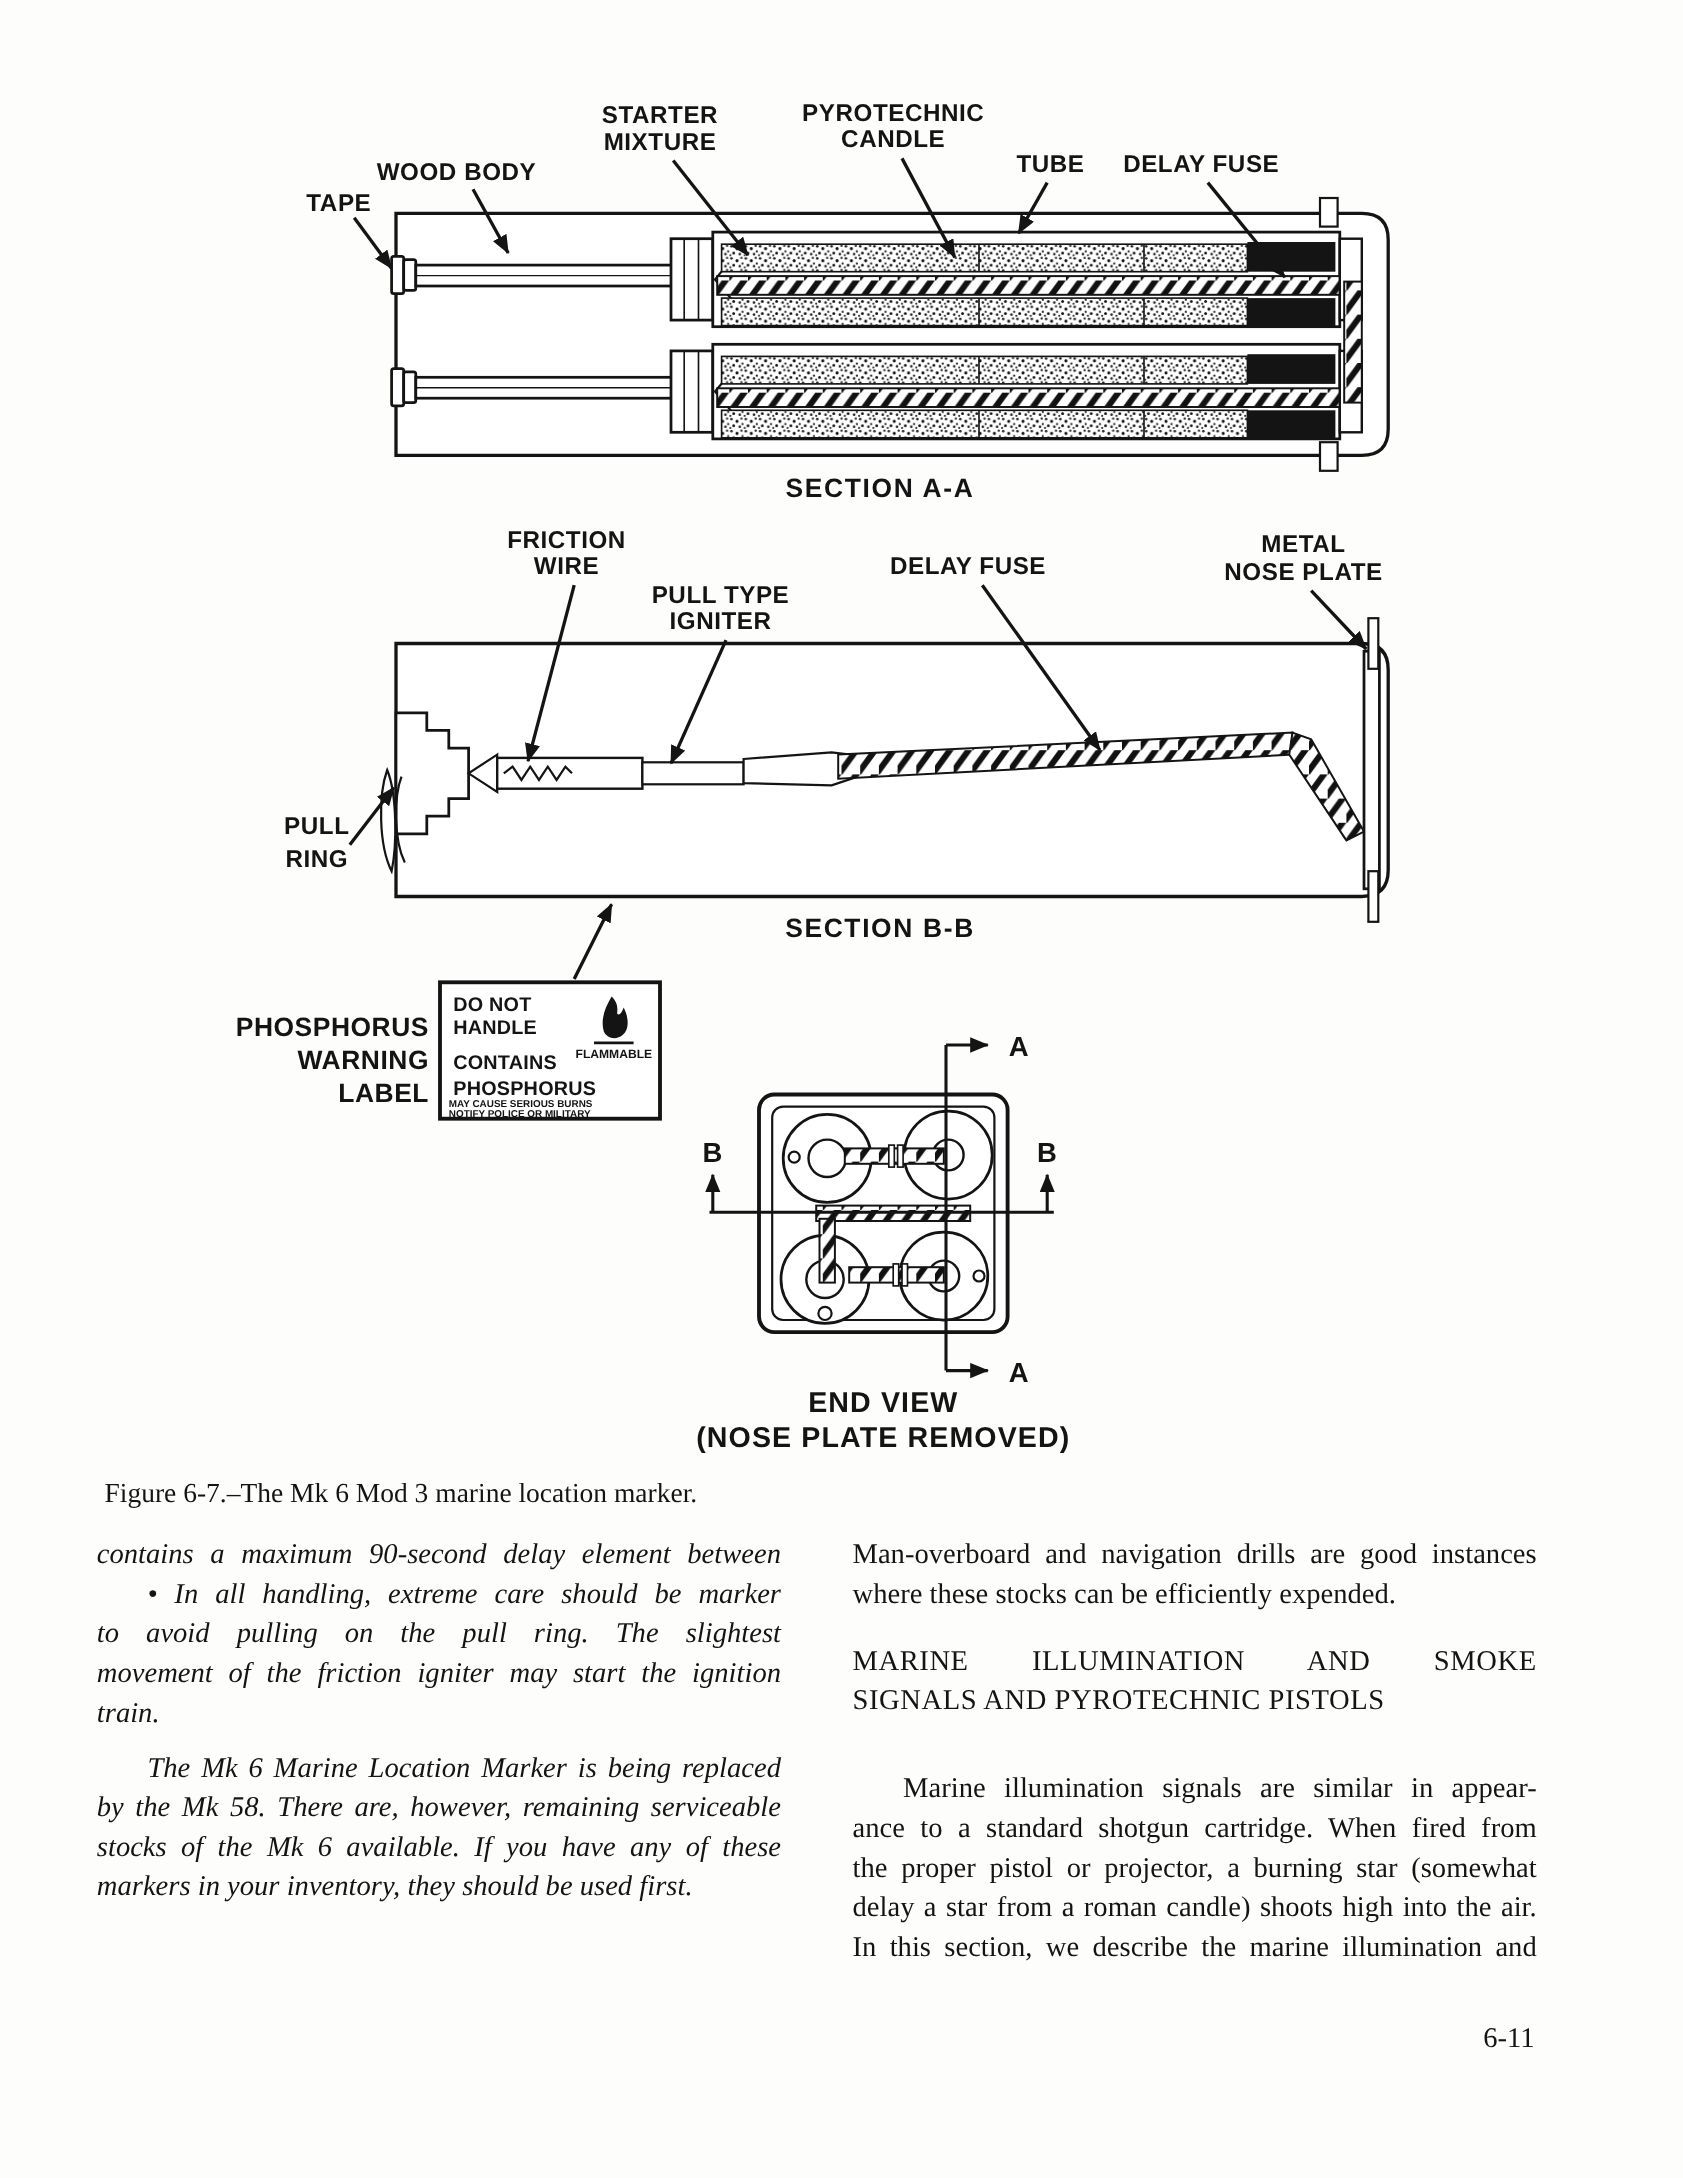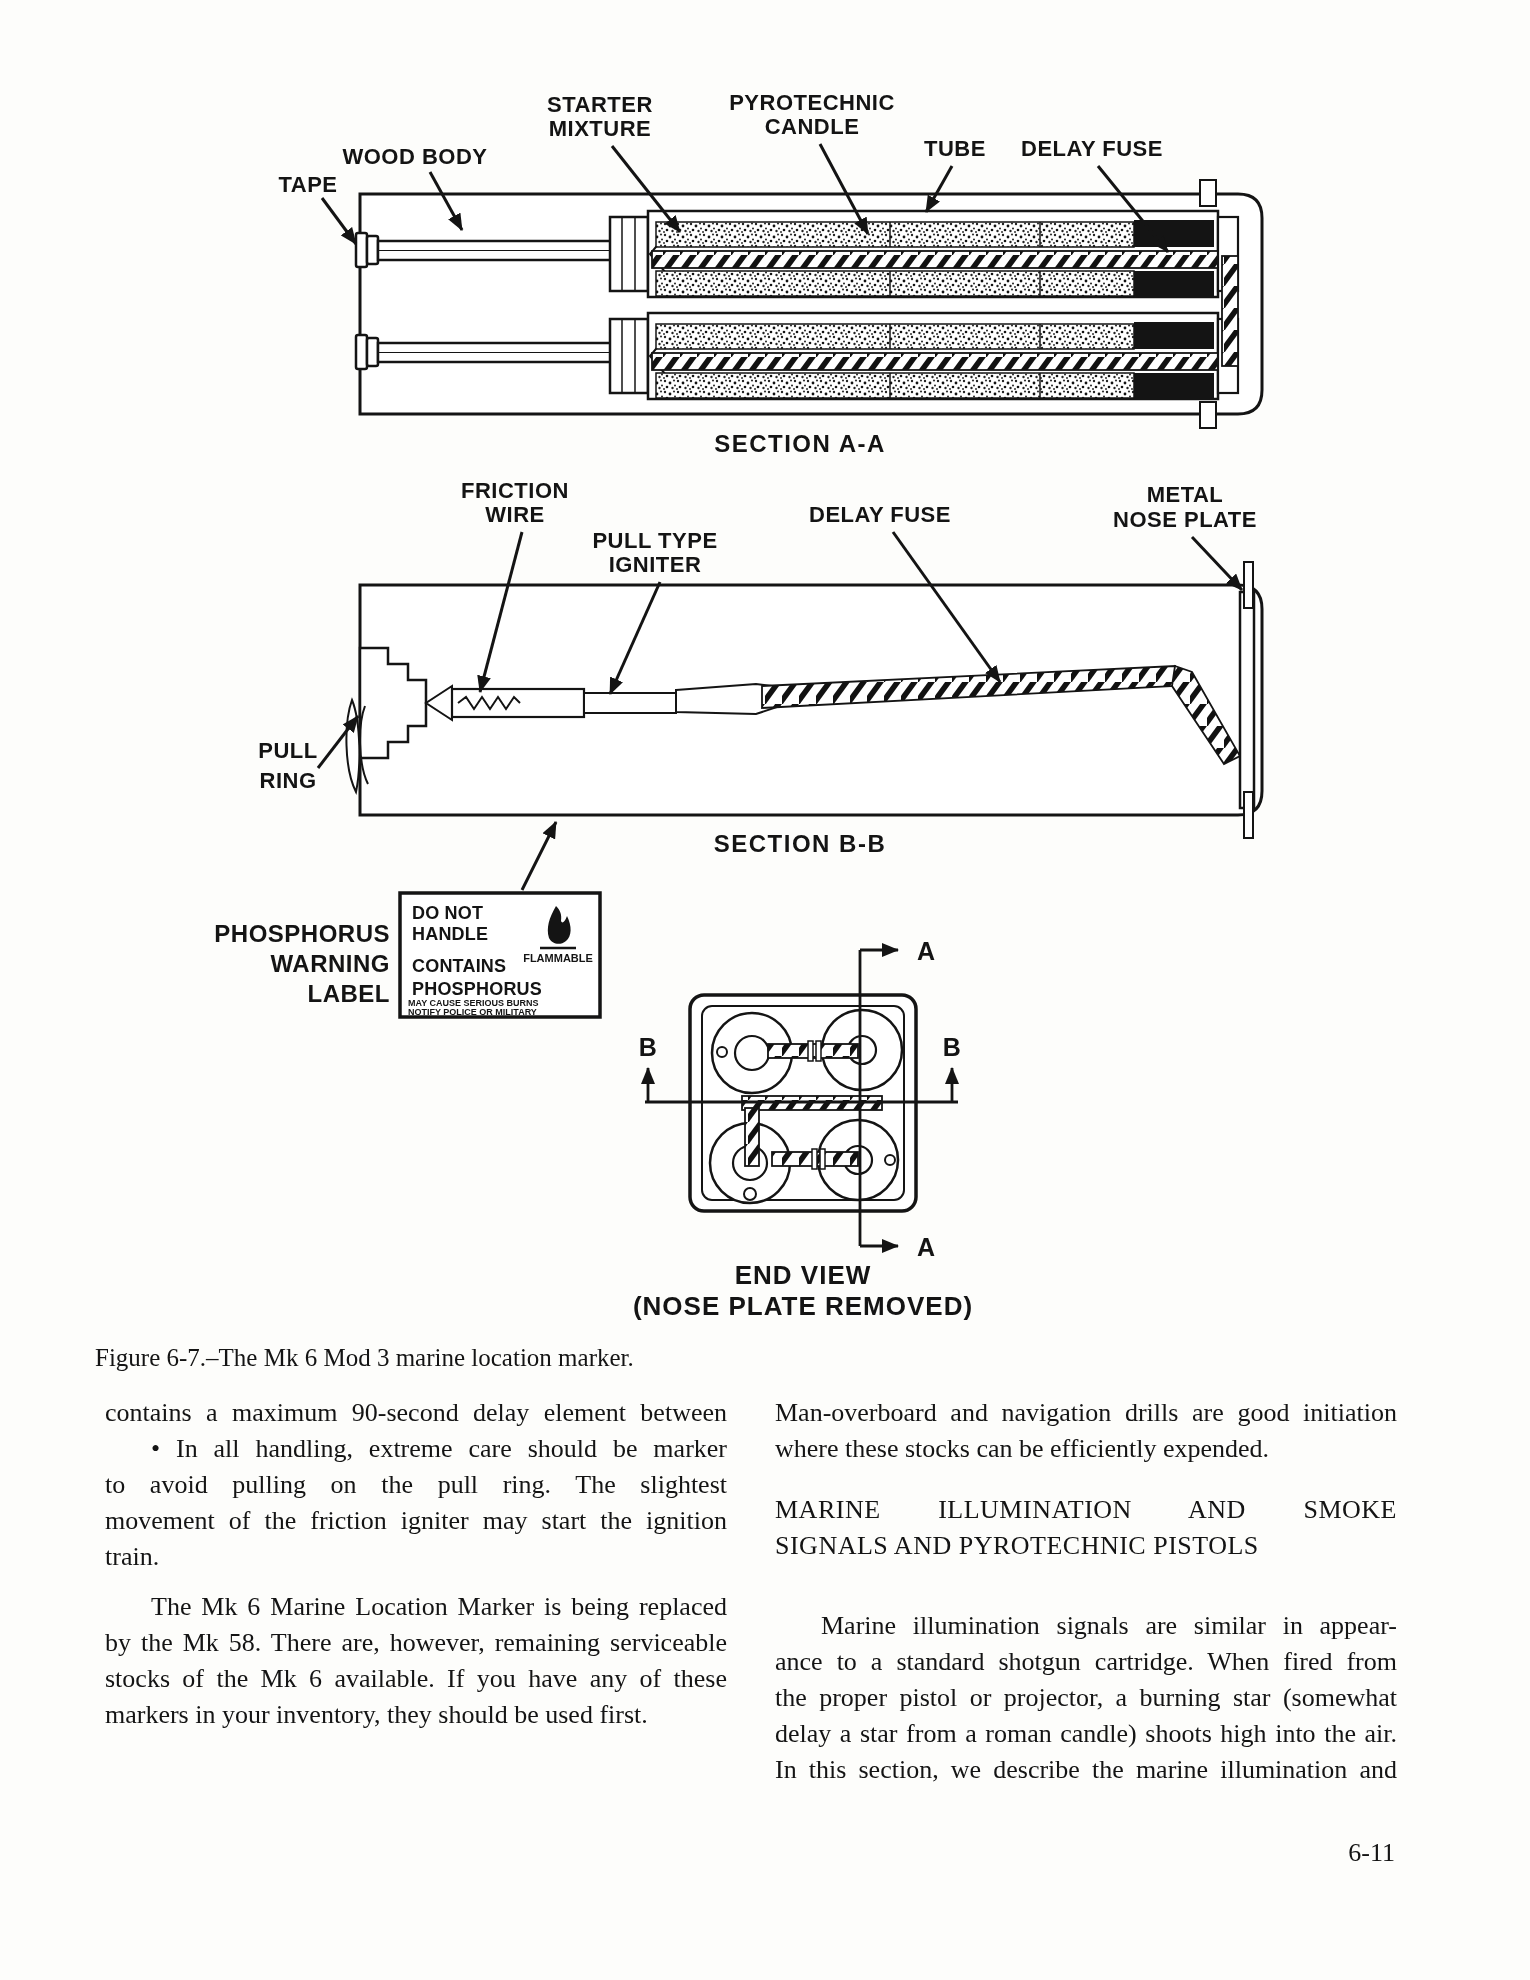--- a/index.html
+++ b/index.html
@@ -28,21 +28,21 @@
   .ptr{font-size:24px;letter-spacing:0.5px;}
 
   .caption{
     position:absolute;left:95px;top:1344px;width:1300px;
     text-align:left;font-size:25px;
   }
   .col{
     position:absolute;top:1395px;width:622px;
     font-size:26px;line-height:36px;
   }
-  .col-left{left:105px;}
+  .col-left{left:88px;font-style:italic;}
   .col-right{left:775px;}
   .line{text-align:justify;text-align-last:justify;white-space:nowrap;}
   .line.last{text-align-last:left;}
   .line.indent{text-indent:46px;}
   .p1l{margin-bottom:10px;}
   .p2l{margin-bottom:14px;}
   .rp1{margin-bottom:25px;}
   .rhead{margin-bottom:44px;line-height:36px;letter-spacing:0.5px;}
   .pagenum{
     position:absolute;left:95px;top:1838px;width:1300px;
@@ -240,21 +240,21 @@
   <div class="line">movement of the friction igniter may start the ignition</div>
   <div class="line last p2l">train.</div>
 
   <div class="line indent">The Mk 6 Marine Location Marker is being replaced</div>
   <div class="line">by the Mk 58. There are, however, remaining serviceable</div>
   <div class="line">stocks of the Mk 6 available. If you have any of these</div>
   <div class="line last">markers in your inventory, they should be used first.</div>
 </div>
 
 <div class="col col-right">
-  <div class="line">Man-overboard and navigation drills are good initiation</div>
+  <div class="line">Man-overboard and navigation drills are good instances</div>
   <div class="line last rp1">where these stocks can be efficiently expended.</div>
 
   <div class="rhead">
     <div class="line">MARINE ILLUMINATION AND SMOKE</div>
     <div class="line last">SIGNALS AND PYROTECHNIC PISTOLS</div>
   </div>
 
   <div class="line indent">Marine illumination signals are similar in appear-</div>
   <div class="line">ance to a standard shotgun cartridge. When fired from</div>
   <div class="line">the proper pistol or projector, a burning star (somewhat</div>

